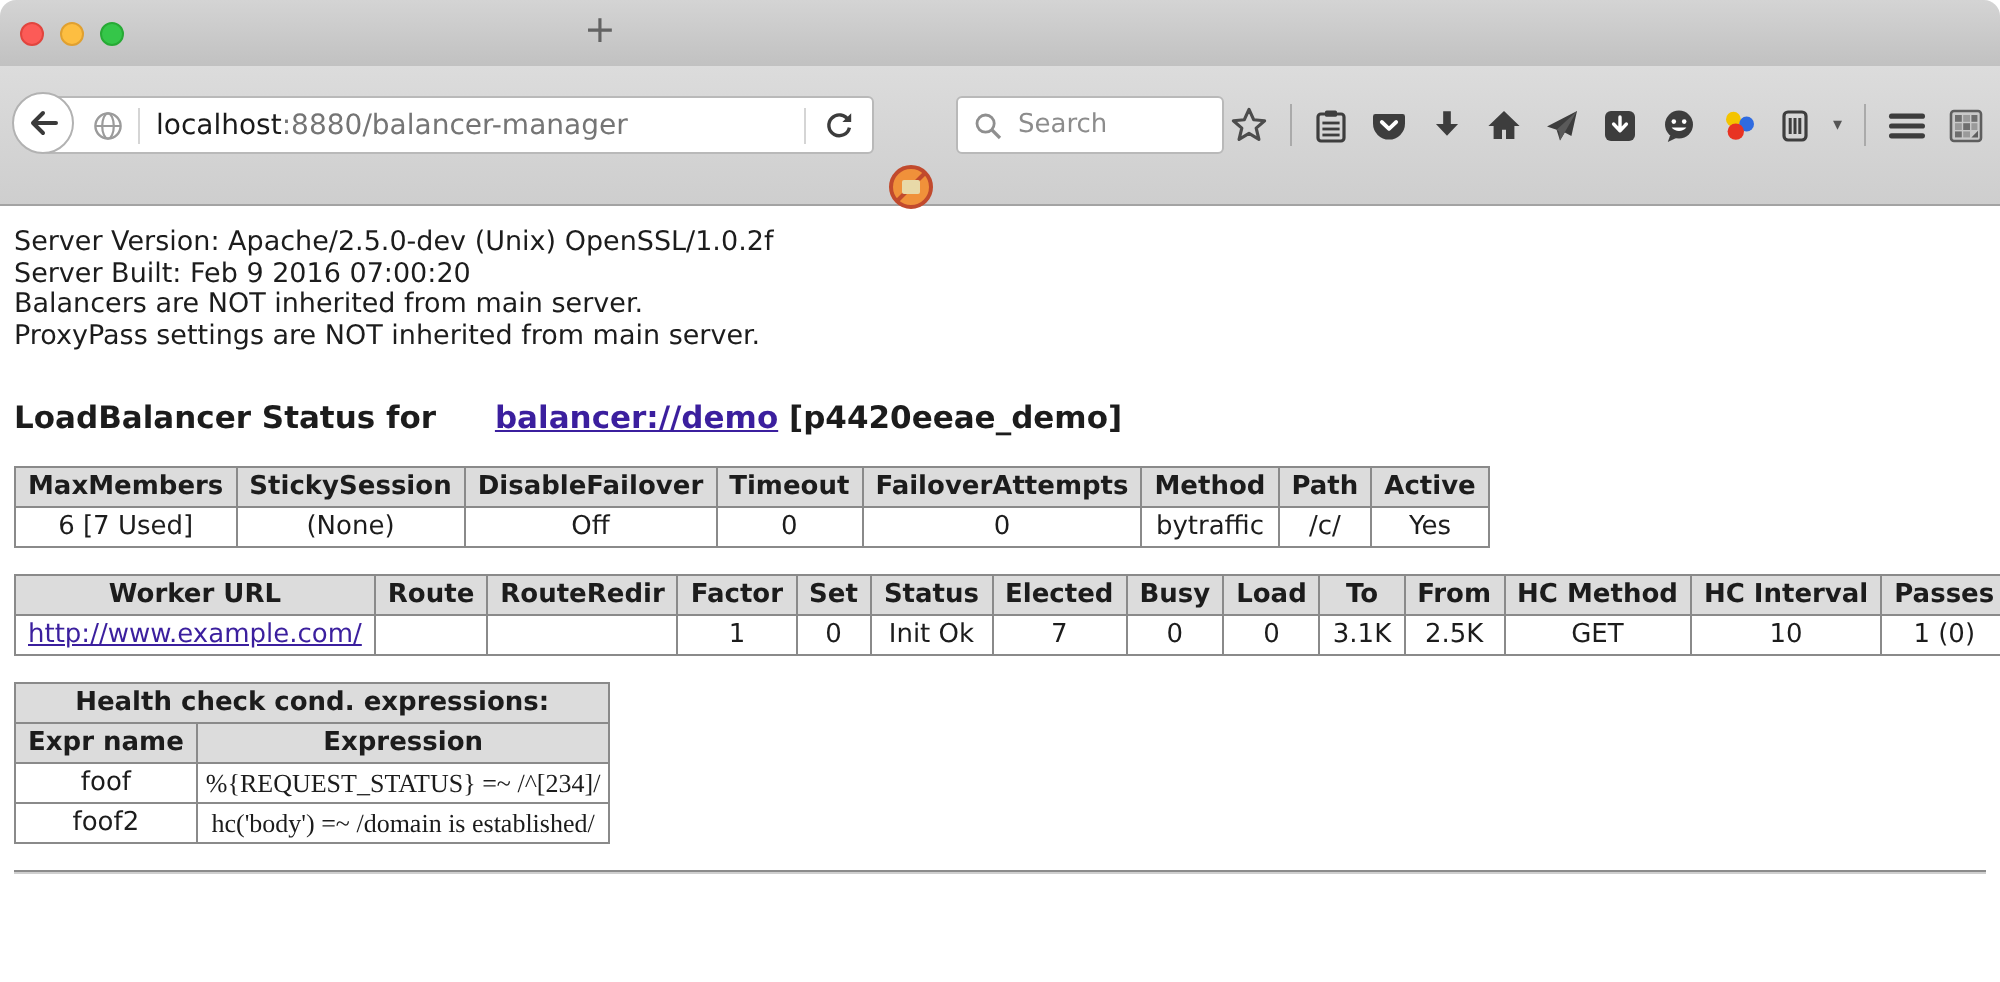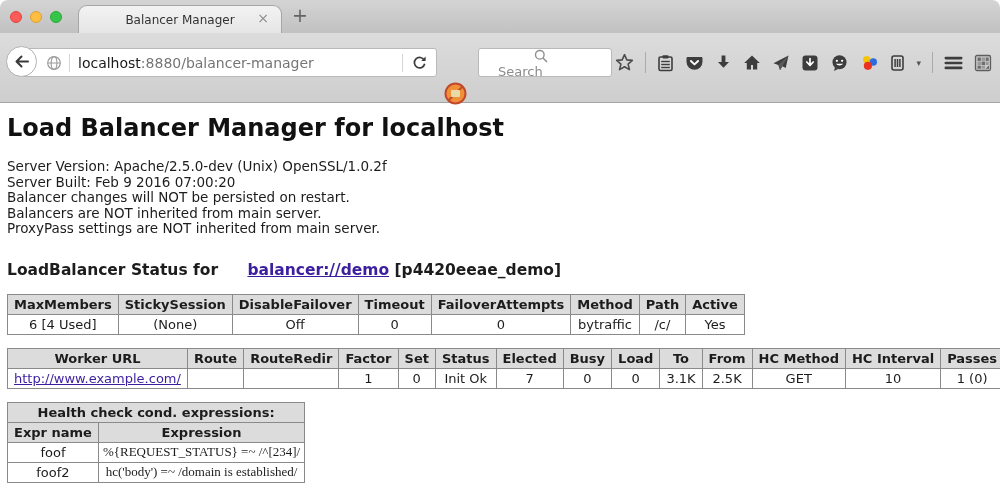--- a/index.html
+++ b/index.html
@@ -29,21 +29,21 @@
   .urlbar { position:absolute; left:21px; top:15px; width:416px; height:29px; background:#fff;
             border:1px solid #b9b9b9; border-radius:3px; display:flex; align-items:center; padding:0 8px 0 24px; }
   .urlbar .globe { display:flex; margin-right:7px; }
   .url-sep { width:1px; height:18px; background:#d5d5d5; margin-right:8px; }
   .url-text { font-size:14px; white-space:nowrap; }
   .url-text .host { color:#1a1a1a; }
   .url-text .path { color:#757575; }
   .reload-wrap { margin-left:auto; display:flex; align-items:center; }
   .blocker-abs { position:absolute; left:444px; top:49px; }
   .searchbar { position:absolute; left:478px; top:15px; width:134px; height:29px; background:#fff;
-               border:1px solid #b9b9b9; border-radius:3px; display:flex; align-items:center; padding:0 17px 0 8px;flex-direction:column; }
+               border:1px solid #b9b9b9; border-radius:3px; display:flex; align-items:center; padding:0 17px 0 8px; }
   .searchbar input { border:none; outline:none; background:transparent; font-family:"DejaVu Sans",sans-serif;
                      font-size:13px; width:95px; margin-left:6px; color:#333; }
   .searchbar input::placeholder { color:#8c8c8c; }
   .iconrow { position:absolute; right:8px; top:15px; height:29px; display:flex; align-items:center; gap:11px; }
   .ibtn { display:flex; align-items:center; justify-content:center; }
   .vsep { width:1px; height:21px; background:#aaaaaa; }
   .caret { font-size:9px; color:#555; }
 
   
   .content { padding:11px 7px 0 7px; color:#1c1c1c; }
@@ -66,24 +66,20 @@
 </head>
 <body>
 
 <div class="window">
 
   <div class="tabbar">
     <div class="traffic">
       <span class="dot red"></span>
       <span class="dot yellow"></span>
       <span class="dot green"></span>
-    </div>
-    <div class="tab">
-      <span class="tab-title">Balancer Manager</span>
-      <span class="tab-close">×</span>
     </div>
     <span class="newtab">+</span>
   </div>
 
   <div class="toolbar">
 
     <div class="urlbar">
       <span class="globe">
         <svg width="16" height="16" viewBox="0 0 16 16">
             <circle cx="8" cy="8" r="6.3" fill="none" stroke="#9b9b9b" stroke-width="1.2"></circle>
@@ -216,26 +212,24 @@
             <rect x="11.7" y="7.6" width="3" height="3.4" fill="#9a9a9a"></rect>
             <rect x="3.5" y="11.7" width="3.4" height="3" fill="#6e6e6e"></rect>
             <rect x="7.6" y="11.7" width="3.4" height="3" fill="#9a9a9a"></rect>
             <path d="M11.7 14.7 L15 11.4 V14.7 Z" fill="#5e5e5e"></path>
           </svg>
       </span>
     </div>
   </div>
 
   <div class="content">
-    <h1>Load Balancer Manager for localhost</h1>
 
     <div class="info">
       <div>Server Version: Apache/2.5.0-dev (Unix) OpenSSL/1.0.2f</div>
       <div>Server Built: Feb 9 2016 07:00:20</div>
-      <div>Balancer changes will NOT be persisted on restart.</div>
       <div>Balancers are NOT inherited from main server.</div>
       <div>ProxyPass settings are NOT inherited from main server.</div>
     </div>
 
     <h3>
       <span>LoadBalancer Status for</span>
       <a href="#">balancer://demo</a>
       <span>[p4420eeae_demo]</span>
     </h3>
 
@@ -245,21 +239,21 @@
         <th>MaxMembers</th>
         <th>StickySession</th>
         <th>DisableFailover</th>
         <th>Timeout</th>
         <th>FailoverAttempts</th>
         <th>Method</th>
         <th>Path</th>
         <th>Active</th>
       </tr>
       <tr>
-        <td>6 [4 Used]</td>
+        <td>6 [7 Used]</td>
         <td>(None)</td>
         <td>Off</td>
         <td>0</td>
         <td>0</td>
         <td>bytraffic</td>
         <td>/c/</td>
         <td>Yes</td>
       </tr>
     </tbody>
       </table>

